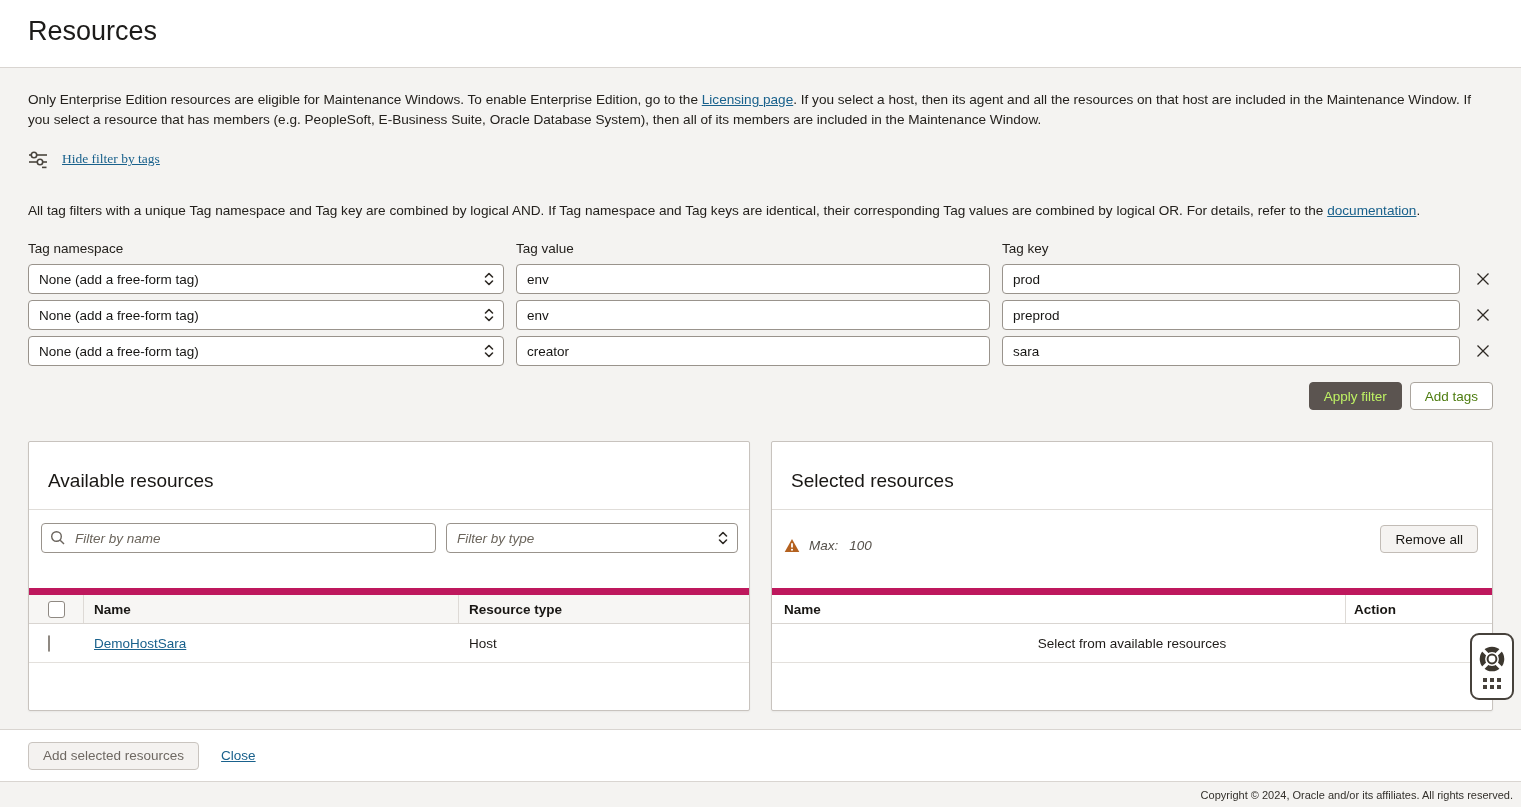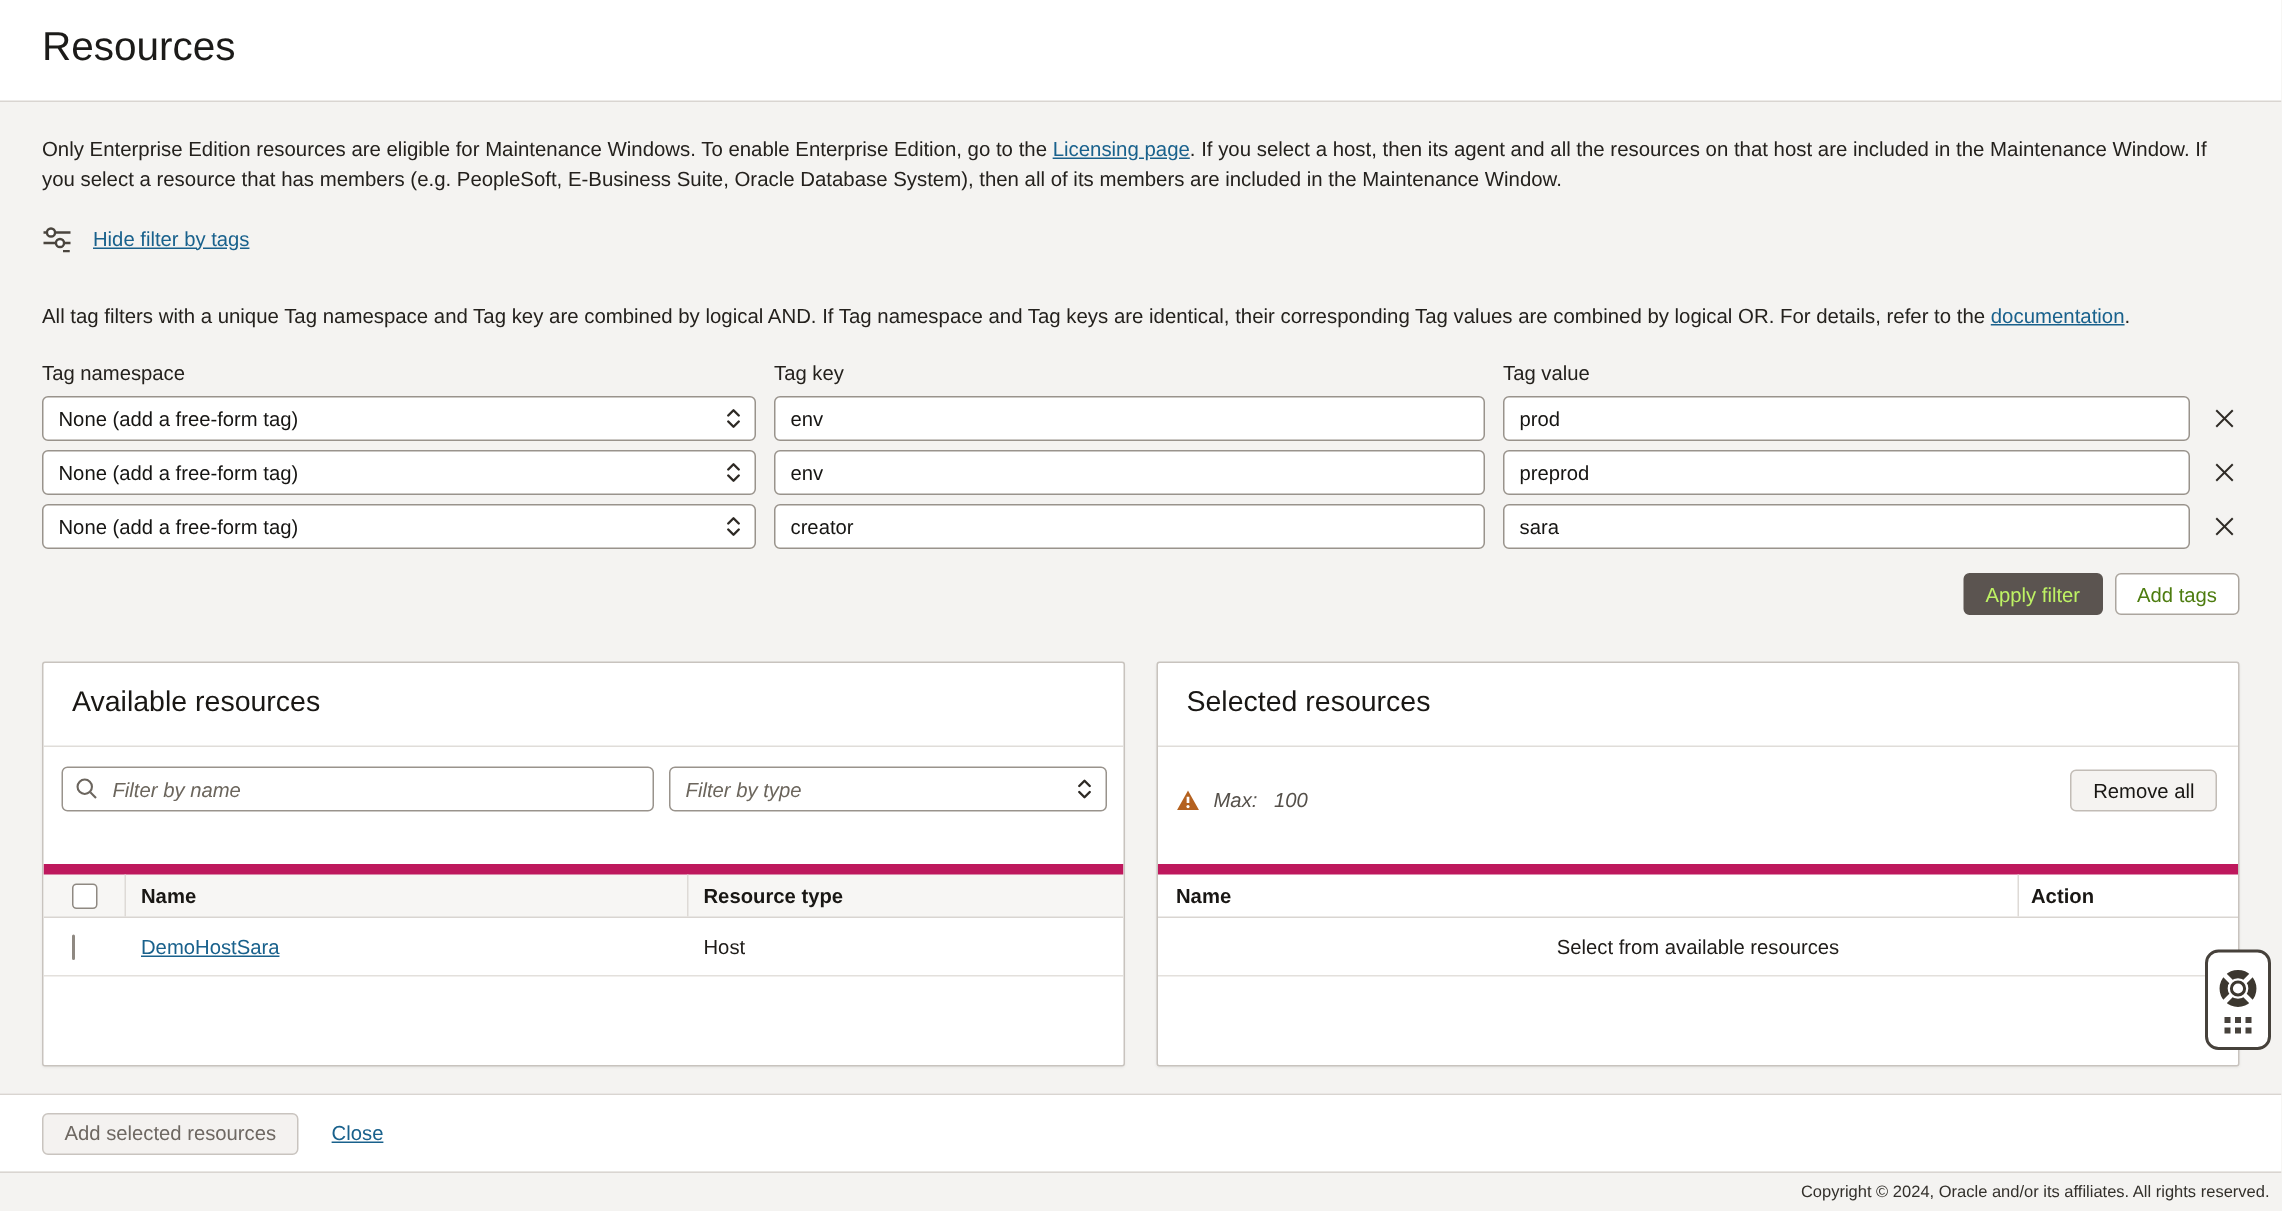--- a/index.html
+++ b/index.html
@@ -9,21 +9,21 @@
     font-family:"Liberation Sans",sans-serif;font-size:13.5px;
   }
   a{color:#19618c;text-decoration:underline;cursor:pointer;}
 
   
   .page-header{background:#fff;height:68px;box-sizing:border-box;border-bottom:1px solid #d9d5d1;padding:16px 28px 0;}
   .page-header h1{margin:0;font-size:27px;font-weight:400;color:#1c1b19;}
 
   .content{padding:0 28px;}
   .intro{font-size:13.6px;line-height:20px;margin:22px 0 0;color:#24211d;}
-  .toggle-row{margin-top:18px;display:flex;align-items:center;gap:14px;height:22px;}
+  .toggle-row{margin-top:18px;display:flex;align-items:center;gap:14px;height:22px;font-family:Liberation Serif, serif;}
   .taginfo{margin-top:31px;}
 
   
   .tag-grid{display:grid;grid-template-columns:476px 474px 458px 1fr;column-gap:12px;row-gap:6px;margin-top:20px;align-items:center;}
   .tag-label{font-size:13.5px;color:#24211d;height:17px;align-self:end;}
   .select-box{height:30px;box-sizing:border-box;border:1px solid #99938c;border-radius:4px;background:#fff;
     display:flex;align-items:center;justify-content:space-between;padding:0 9px 0 10px;cursor:pointer;color:#161513;}
   .text-field{height:30px;box-sizing:border-box;border:1px solid #99938c;border-radius:4px;padding:0 10px;
     font-size:13.5px;font-family:inherit;color:#161513;background:#fff;width:100%;}
   .text-field::placeholder{font-style:italic;color:#6b655c;}
@@ -33,21 +33,21 @@
   .btn{height:28px;padding:0 14px;font-size:13.5px;border-radius:4px;font-family:inherit;cursor:pointer;}
   .btn-dark{background:#5b5450;border:1px solid #5b5450;color:#bef264;}
   .btn-outline{background:#fff;border:1px solid #aba59e;color:#4d7c0f;}
   .btn-secondary{background:#f5f3f1;border:1px solid #c2bcb6;color:#191714;}
   .btn-disabled{background:#f4f2f0;border:1px solid #c9c4bf;color:#6e6862;cursor:default;}
 
   
   .panels{display:flex;gap:21px;margin-top:31px;}
   .panel{width:729px;height:270px;background:#fff;border:1px solid #c8c3be;border-radius:2px;box-sizing:border-box;
     box-shadow:0 1px 2px rgba(0,0,0,.05);overflow:hidden;}
-  .panel-title{font-size:19px;color:#191714;padding:16px 19px 17px;border-bottom:1px solid #e0ddd9;}
+  .panel-title{font-size:19px;color:#191714;padding:28px 19px 17px;border-bottom:1px solid #e0ddd9;}
   .panel-toolbar{height:56px;box-sizing:border-box;padding:13px 11px 13px 12px;display:flex;gap:10px;align-items:flex-end;}
   .panel-toolbar.spread{justify-content:space-between;padding-right:14px;}
   .search-wrap{position:relative;width:401px;}
   .search-wrap .text-field{padding-left:33px;}
   .search-icon{position:absolute;left:9px;top:7px;}
   .type-select{width:296px;}
   .select-placeholder{font-style:italic;color:#6b655c;}
 
   .max-group{display:flex;align-items:center;gap:9px;font-style:italic;color:#55504a;}
   .max-group .num{margin-left:2px;}
@@ -99,22 +99,22 @@
         <line x1="14" y1="18.4" x2="18.5" y2="18.4" stroke="#4a453e" stroke-width="1.6"></line>
       </svg>
     </span>
     <a>Hide filter by tags</a>
   </div>
 
   <p class="intro taginfo"><span>All tag filters with a unique Tag namespace and Tag key are combined by logical AND. If Tag namespace and Tag keys are identical, their corresponding Tag values are combined by logical OR. For details, refer to the </span><a>documentation</a><span>.</span></p>
 
   <div class="tag-grid">
     <div class="tag-label">Tag namespace</div>
+    <div class="tag-label">Tag value</div>
     <div class="tag-label">Tag key</div>
-    <div class="tag-label">Tag value</div>
     <div></div>
 
     <div class="select-box">
       <span>None (add a free-form tag)</span>
       <span style="display:flex;">
           <svg width="10" height="18" viewBox="0 0 10 18" fill="none" stroke="#2e2a25" stroke-width="1.6" stroke-linecap="round" stroke-linejoin="round">
             <polyline points="1.5,7 5,3.5 8.5,7"></polyline>
             <polyline points="1.5,11 5,14.5 8.5,11"></polyline>
           </svg>
         </span>

